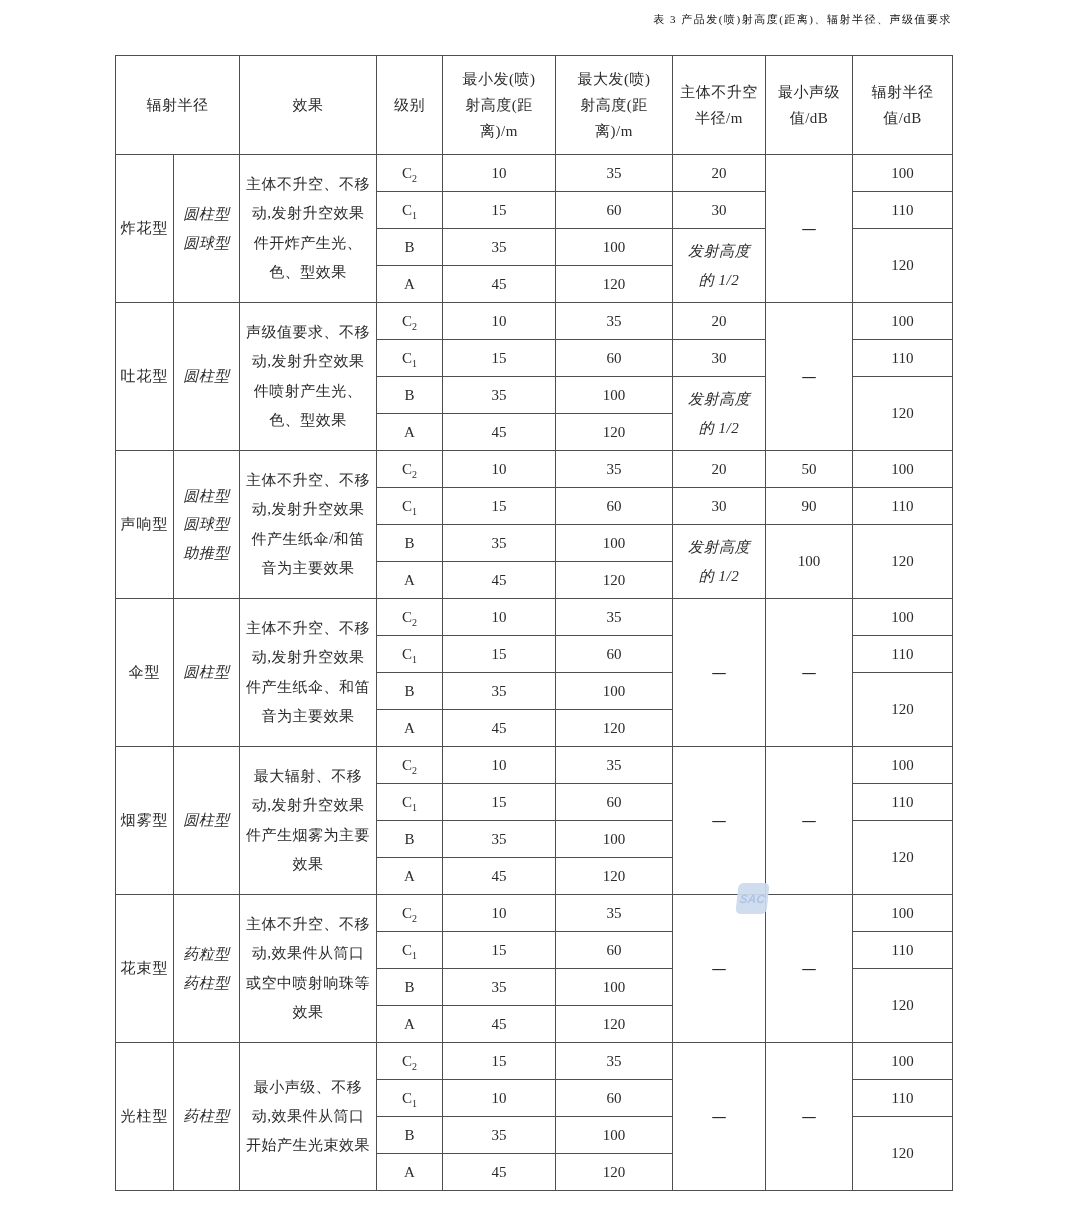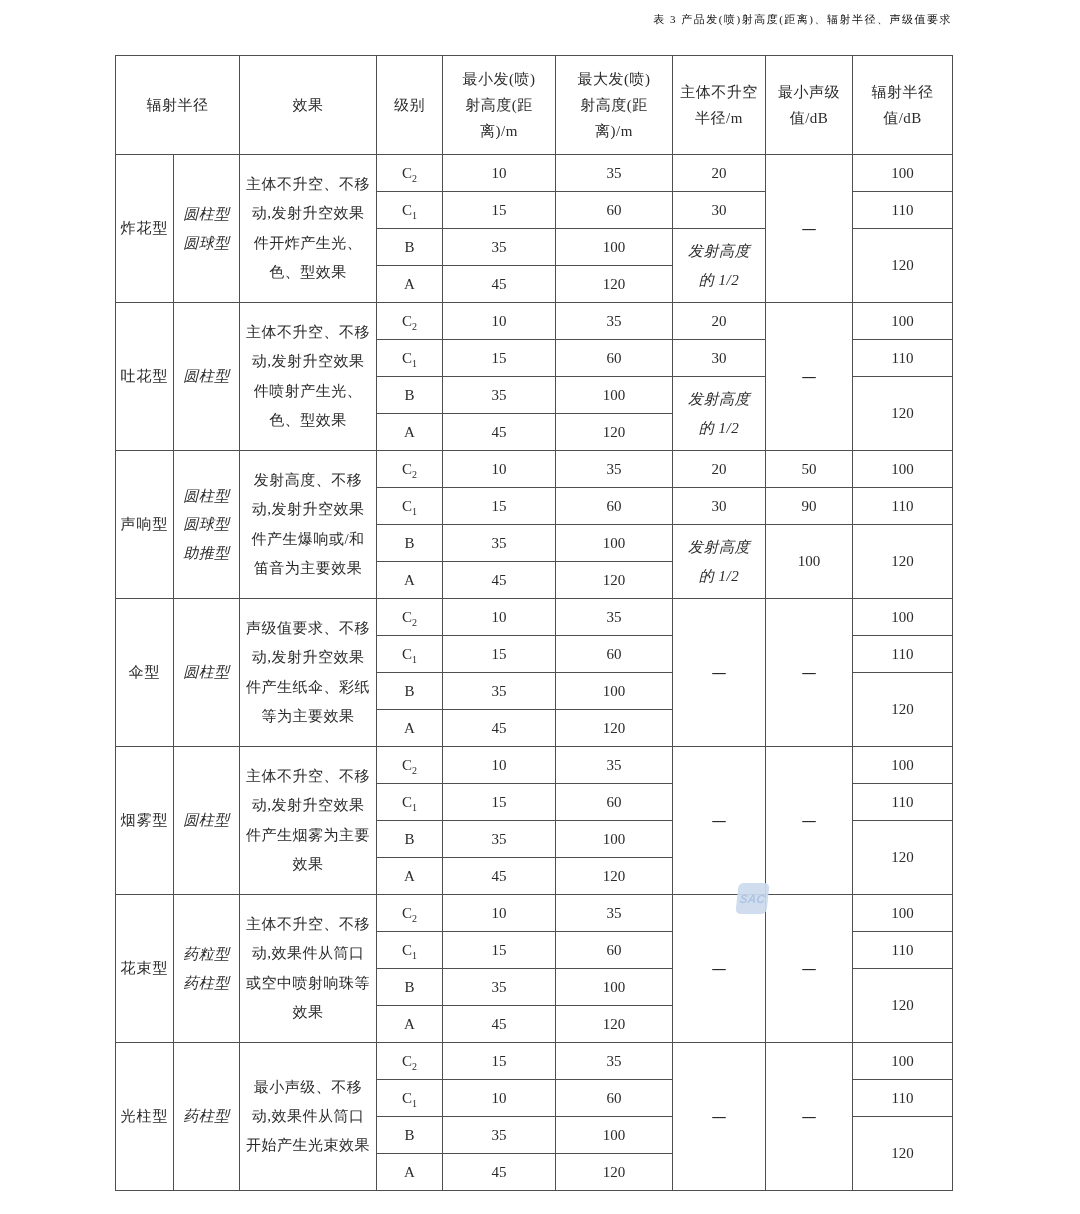--- a/index.html
+++ b/index.html
@@ -114,21 +114,21 @@
           <td rowspan="2">120</td>
         </tr>
         <tr>
           <td class="level">A</td>
           <td>45</td>
           <td>120</td>
         </tr>
         <tr>
           <td rowspan="4" class="type">吐花型</td>
           <td rowspan="4" class="pre">圆柱型</td>
-          <td rowspan="4" class="effect">主体不升空、不移动,发射升空效果件喷射产生光、色、型效果</td>
+          <td rowspan="4" class="effect">声级值要求、不移动,发射升空效果件喷射产生光、色、型效果</td>
           <td class="level">C<sub>2</sub></td>
           <td>10</td>
           <td>35</td>
           <td>20</td>
           <td rowspan="4" class="dash">—</td>
           <td>100</td>
         </tr>
         <tr>
           <td class="level">C<sub>1</sub></td>
           <td>15</td>
@@ -147,21 +147,21 @@
         <tr>
           <td class="level">A</td>
           <td>45</td>
           <td>120</td>
         </tr>
         <tr>
           <td rowspan="4" class="type">声响型</td>
           <td rowspan="4" class="pre">圆柱型
 圆球型
 助推型</td>
-          <td rowspan="4" class="effect">发射高度、不移动,发射升空效果件产生爆响或/和笛音为主要效果</td>
+          <td rowspan="4" class="effect">主体不升空、不移动,发射升空效果件产生纸伞/和笛音为主要效果</td>
           <td class="level">C<sub>2</sub></td>
           <td>10</td>
           <td>35</td>
           <td>20</td>
           <td>50</td>
           <td>100</td>
         </tr>
         <tr>
           <td class="level">C<sub>1</sub></td>
           <td>15</td>
@@ -180,21 +180,21 @@
           <td rowspan="2">120</td>
         </tr>
         <tr>
           <td class="level">A</td>
           <td>45</td>
           <td>120</td>
         </tr>
         <tr>
           <td rowspan="4" class="type">伞型</td>
           <td rowspan="4" class="pre">圆柱型</td>
-          <td rowspan="4" class="effect">声级值要求、不移动,发射升空效果件产生纸伞、彩纸等为主要效果</td>
+          <td rowspan="4" class="effect">主体不升空、不移动,发射升空效果件产生纸伞、和笛音为主要效果</td>
           <td class="level">C<sub>2</sub></td>
           <td>10</td>
           <td>35</td>
           <td rowspan="4" class="dash">—</td>
           <td rowspan="4" class="dash">—</td>
           <td>100</td>
         </tr>
         <tr>
           <td class="level">C<sub>1</sub></td>
           <td>15</td>
@@ -208,21 +208,21 @@
           <td rowspan="2">120</td>
         </tr>
         <tr>
           <td class="level">A</td>
           <td>45</td>
           <td>120</td>
         </tr>
         <tr>
           <td rowspan="4" class="type">烟雾型</td>
           <td rowspan="4" class="pre">圆柱型</td>
-          <td rowspan="4" class="effect">主体不升空、不移动,发射升空效果件产生烟雾为主要效果</td>
+          <td rowspan="4" class="effect">最大辐射、不移动,发射升空效果件产生烟雾为主要效果</td>
           <td class="level">C<sub>2</sub></td>
           <td>10</td>
           <td>35</td>
           <td rowspan="4" class="dash">—</td>
           <td rowspan="4" class="dash">—</td>
           <td>100</td>
         </tr>
         <tr>
           <td class="level">C<sub>1</sub></td>
           <td>15</td>

